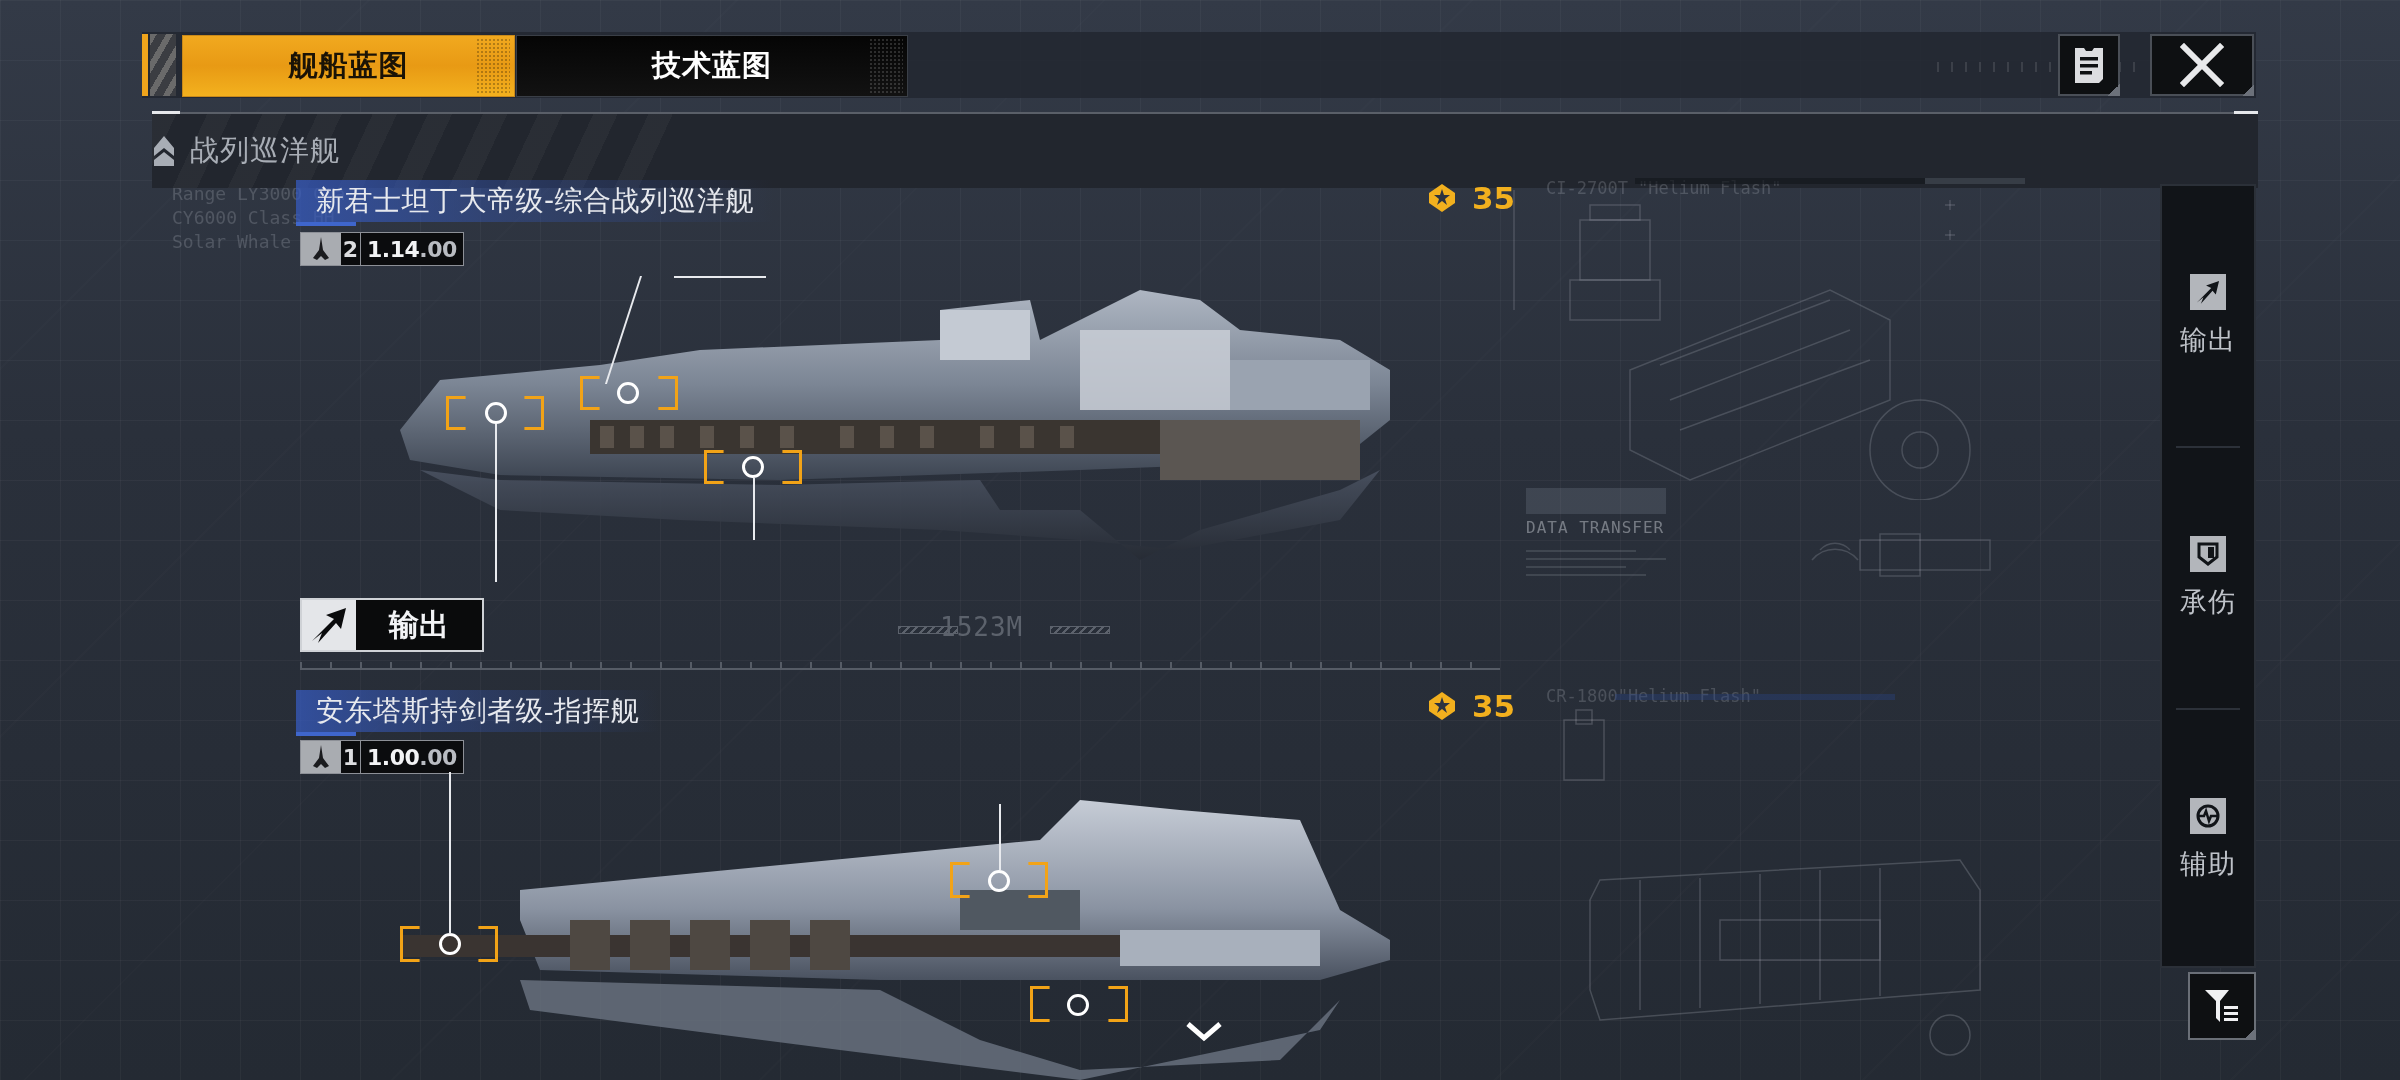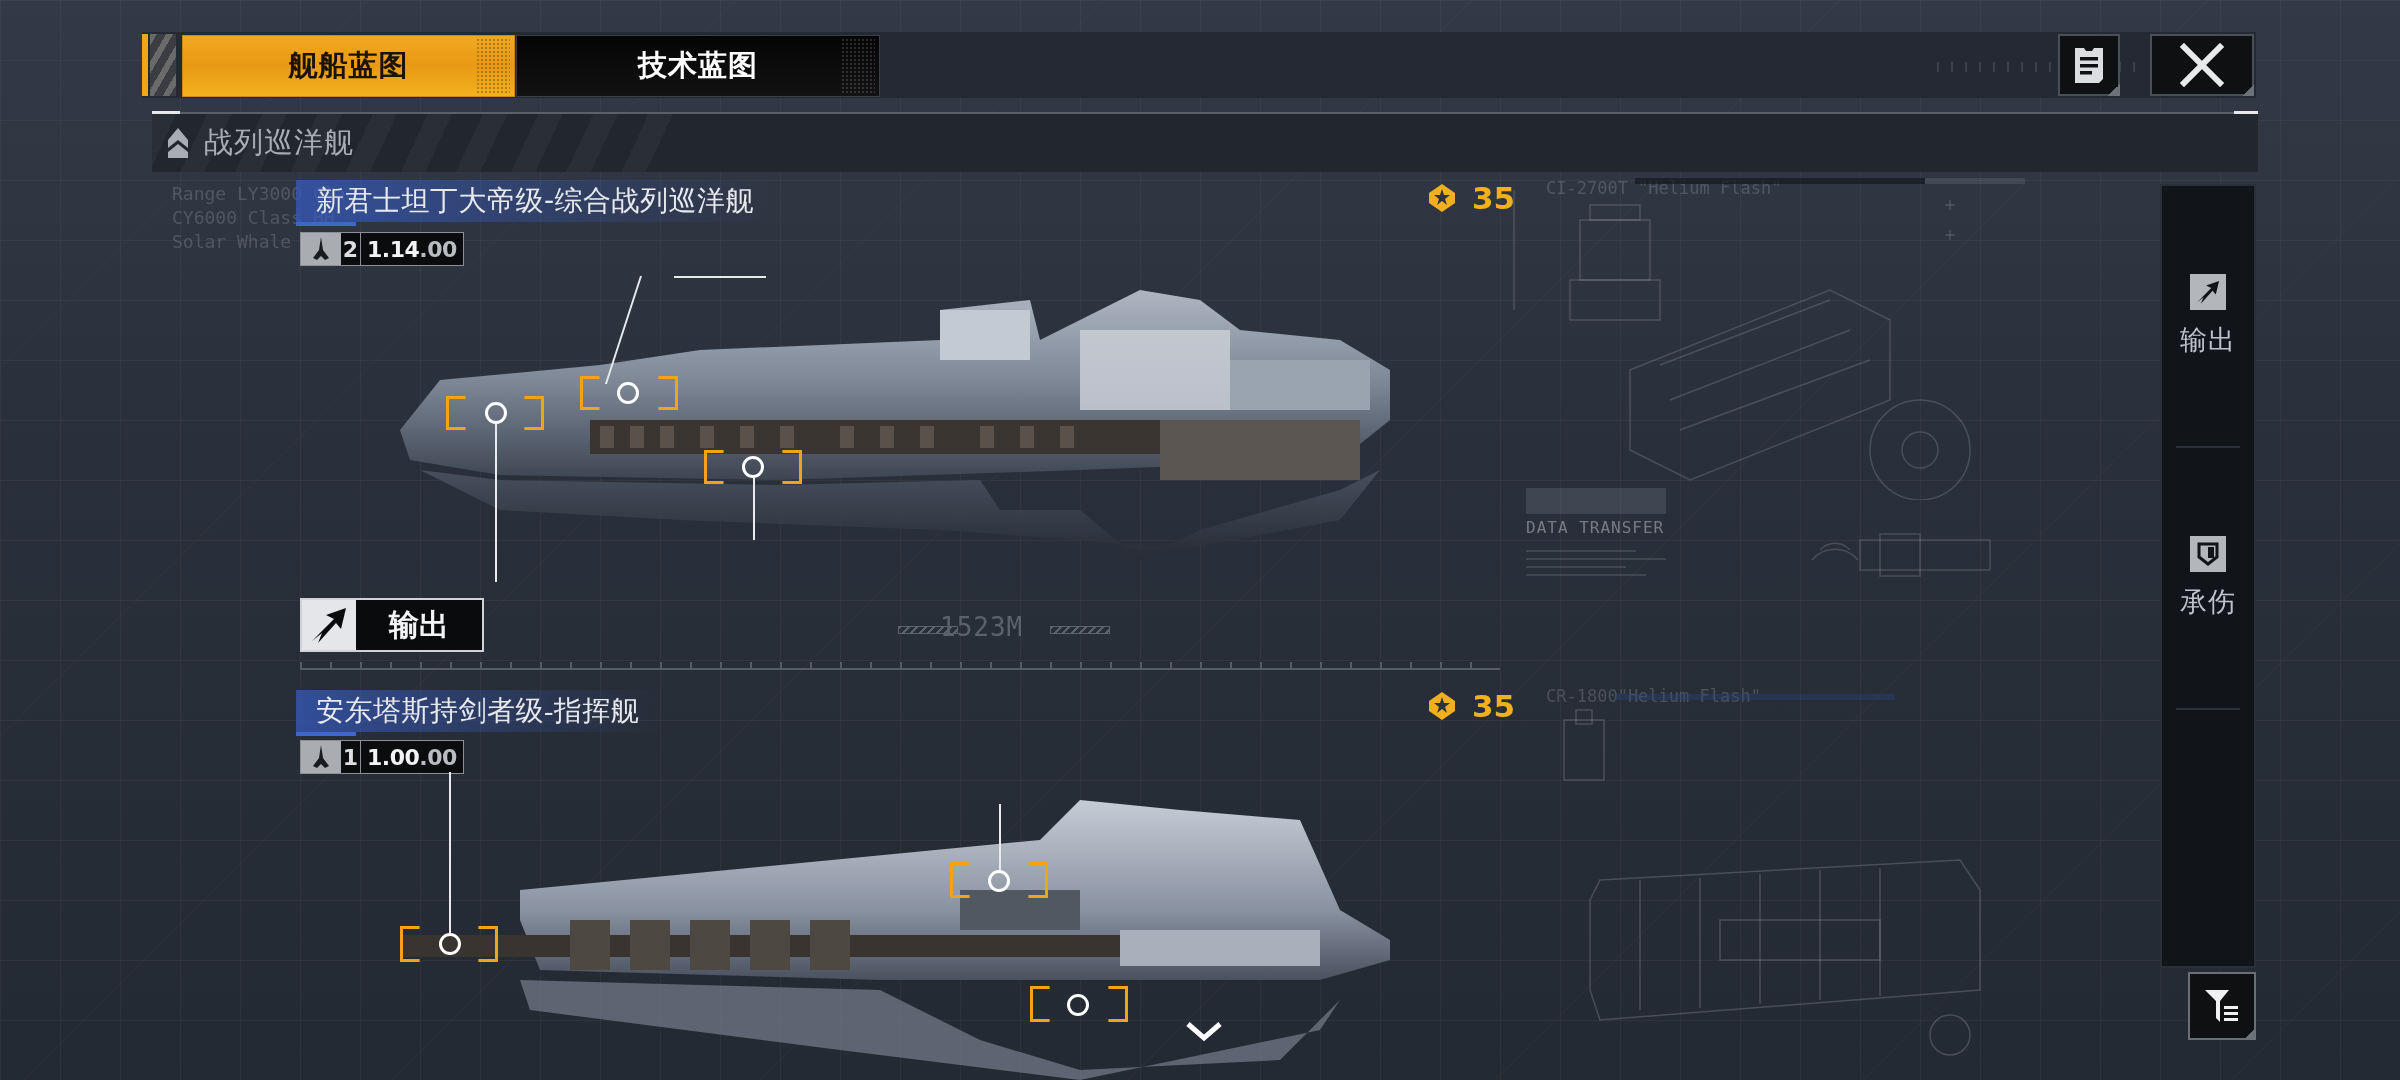--- a/index.html
+++ b/index.html
@@ -35,21 +35,21 @@
   .tab {
     position: absolute; top: 3px; height: 62px; display: flex; align-items: center; justify-content: center;
     font-size: 29px; font-weight: bold; letter-spacing: 1px; cursor: pointer;
   }
   .tab-active {
     left: 40px; width: 333px;
     background: linear-gradient(180deg, #f1a91f 0%, #e89a14 50%, #f3b11e 100%);
     color: #1a1306; border: 1px solid #c9891a;
   }
   .tab-inactive {
-    left: 374px; width: 364px;
+    left: 374px; width: 392px;
     background: linear-gradient(180deg, #050505 0%, #121212 100%);
     color: #ffffff; border: 1px solid #3a3f47;
   }
   .tab-dots {
     position: absolute; right: 4px; top: 2px; width: 34px; height: 56px;
     background-image: radial-gradient(rgba(0,0,0,0.25) 1px, transparent 1.3px);
     background-size: 4px 4px;
   }
   .tab-inactive .tab-dots { background-image: radial-gradient(rgba(255,255,255,0.15) 1px, transparent 1.3px); }
   .barcode {
@@ -64,26 +64,26 @@
   }
   .btn-notes { left: 2058px; width: 62px; }
   .btn-close { left: 2150px; width: 104px; }
   .corner-notch::after {
     content: ""; position: absolute; right: -2px; bottom: -2px; width: 12px; height: 12px;
     background: linear-gradient(135deg, transparent 50%, #6c717a 50%);
   }
 
   
   .catbar {
-    position: absolute; left: 152px; top: 112px; width: 2106px; height: 60px;
+    position: absolute; left: 152px; top: 112px; width: 2106px; height: 76px;
     background:
       repeating-linear-gradient(115deg, rgba(255,255,255,0.035) 0 22px, transparent 22px 50px) 0 0 / 520px 100% no-repeat,
       #22262e;
     border-top: 2px solid #5a5f68;
-    display: flex; align-items: center; padding-left: 14px;
+    display: flex; align-items: center; 
   }
   .catbar .tick-l { position: absolute; left: 0; top: -3px; width: 28px; height: 3px; background: #e6e8eb; }
   .catbar .tick-r { position: absolute; right: 0; top: -3px; width: 24px; height: 3px; background: #e6e8eb; }
   .catbar .cat-label { font-size: 29px; color: #a8adb5; margin-left: 14px; letter-spacing: 1px; }
 
   
   .ship-title {
     position: absolute; font-size: 28px; color: #e7e9ee; letter-spacing: 0.5px;
     padding: 2px 20px;
     background: linear-gradient(90deg, rgba(54,90,190,0.75) 0%, rgba(54,90,190,0.35) 45%, rgba(54,90,190,0) 100%);
@@ -421,20 +421,29 @@
   <div class="rail-item" style="top:262px;border-radius:6px;">
     <div class="ri-icon">
       <svg width="24" height="26" viewBox="0 0 24 26">
           <path d="M3 3 H21 V16 L12 23 L3 16 Z" fill="none" stroke="#111418" stroke-width="3"></path>
           <rect x="12" y="6" width="6" height="11" fill="#111418"></rect>
         </svg>
     </div>
     <div class="ri-label">承伤</div>
   </div>
   <div class="rail-sep" style="top:522px;"></div>
+  <div class="rail-item" style="top:524px;">
+    <div class="ri-icon">
+      <svg width="28" height="28" viewBox="0 0 28 28">
+          <circle cx="14" cy="14" r="10" fill="none" stroke="#111418" stroke-width="3"></circle>
+          <path d="M4 14 H10 L12 9 L15 19 L17 14 H24" fill="none" stroke="#111418" stroke-width="2.5"></path>
+        </svg>
+    </div>
+    <div class="ri-label">辅助</div>
+  </div>
 </div>
 <div class="filter-btn corner-notch">
   <svg width="40" height="40" viewBox="0 0 40 40">
     <path d="M3 4 H27 L18 15 L18 36 L14 32 L14 15 Z" fill="#f0f1f3"></path>
     <rect x="22" y="20" width="14" height="3" fill="#f0f1f3"></rect>
     <rect x="22" y="26" width="14" height="3" fill="#f0f1f3"></rect>
     <rect x="22" y="32" width="14" height="3" fill="#f0f1f3"></rect>
   </svg>
 </div>
 

